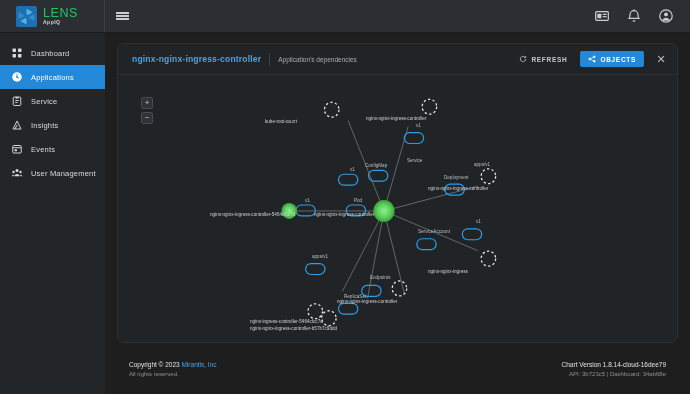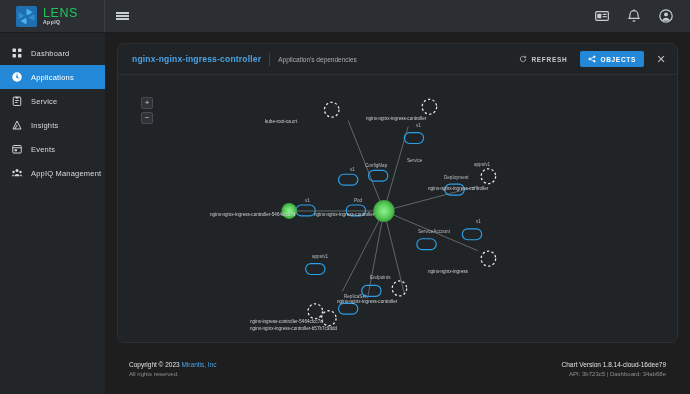--- a/index.html
+++ b/index.html
@@ -207,21 +207,21 @@
       </div>
       <div class="nav-item">
         <svg class="nav-icon" viewBox="0 0 24 24" fill="currentColor">
           <circle cx="12" cy="7" r="3"></circle>
           <circle cx="5" cy="10" r="2.4"></circle>
           <circle cx="19" cy="10" r="2.4"></circle>
           <path d="M6.5 18.5c1-3 3-4.3 5.5-4.3s4.5 1.3 5.5 4.3z"></path>
           <path d="M1.4 18.5c.7-2 1.9-3 3.6-3 .5 0 1 .1 1.4.2-.9.8-1.5 1.7-1.9 2.8z"></path>
           <path d="M22.6 18.5c-.7-2-1.9-3-3.6-3-.5 0-1 .1-1.4.2.9.8 1.5 1.7 1.9 2.8z"></path>
         </svg>
-        <span class="nav-label">AppIQ Management</span>
+        <span class="nav-label">User Management</span>
       </div>
     </nav>
 
     <main class="main">
 
       <section class="panel">
 
         <div class="panel-head">
           <span class="panel-title">nginx-nginx-ingress-controller</span>
           <span class="panel-divider"></span>

